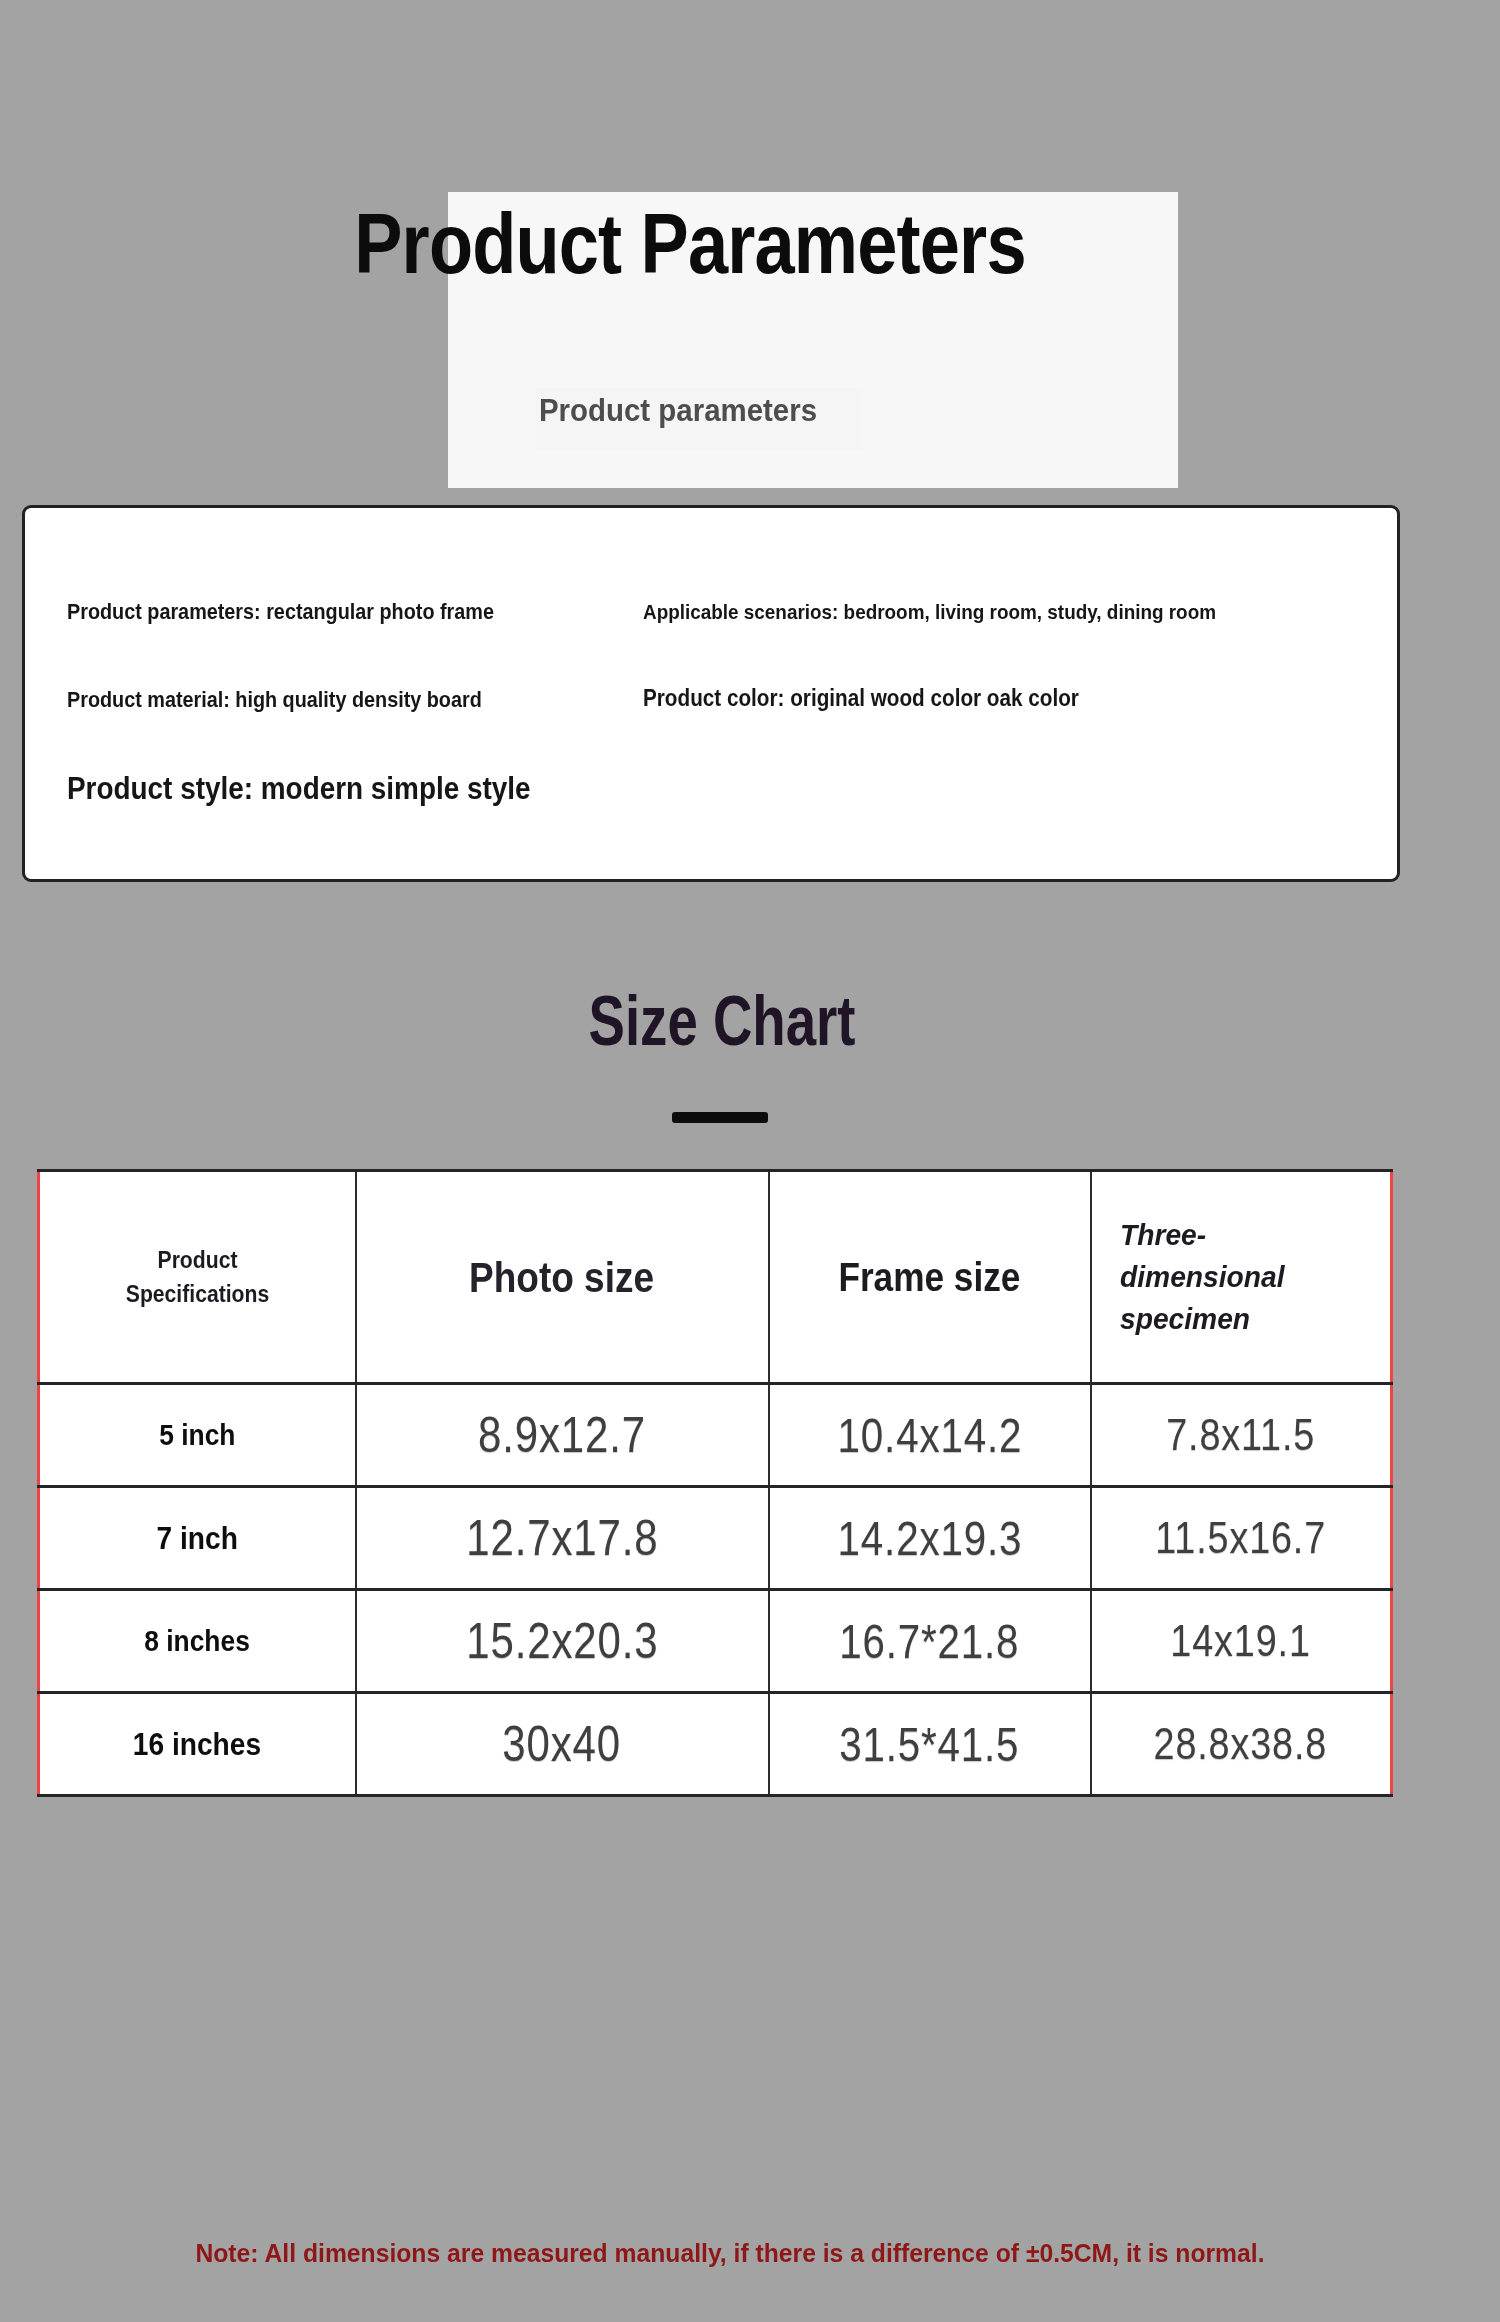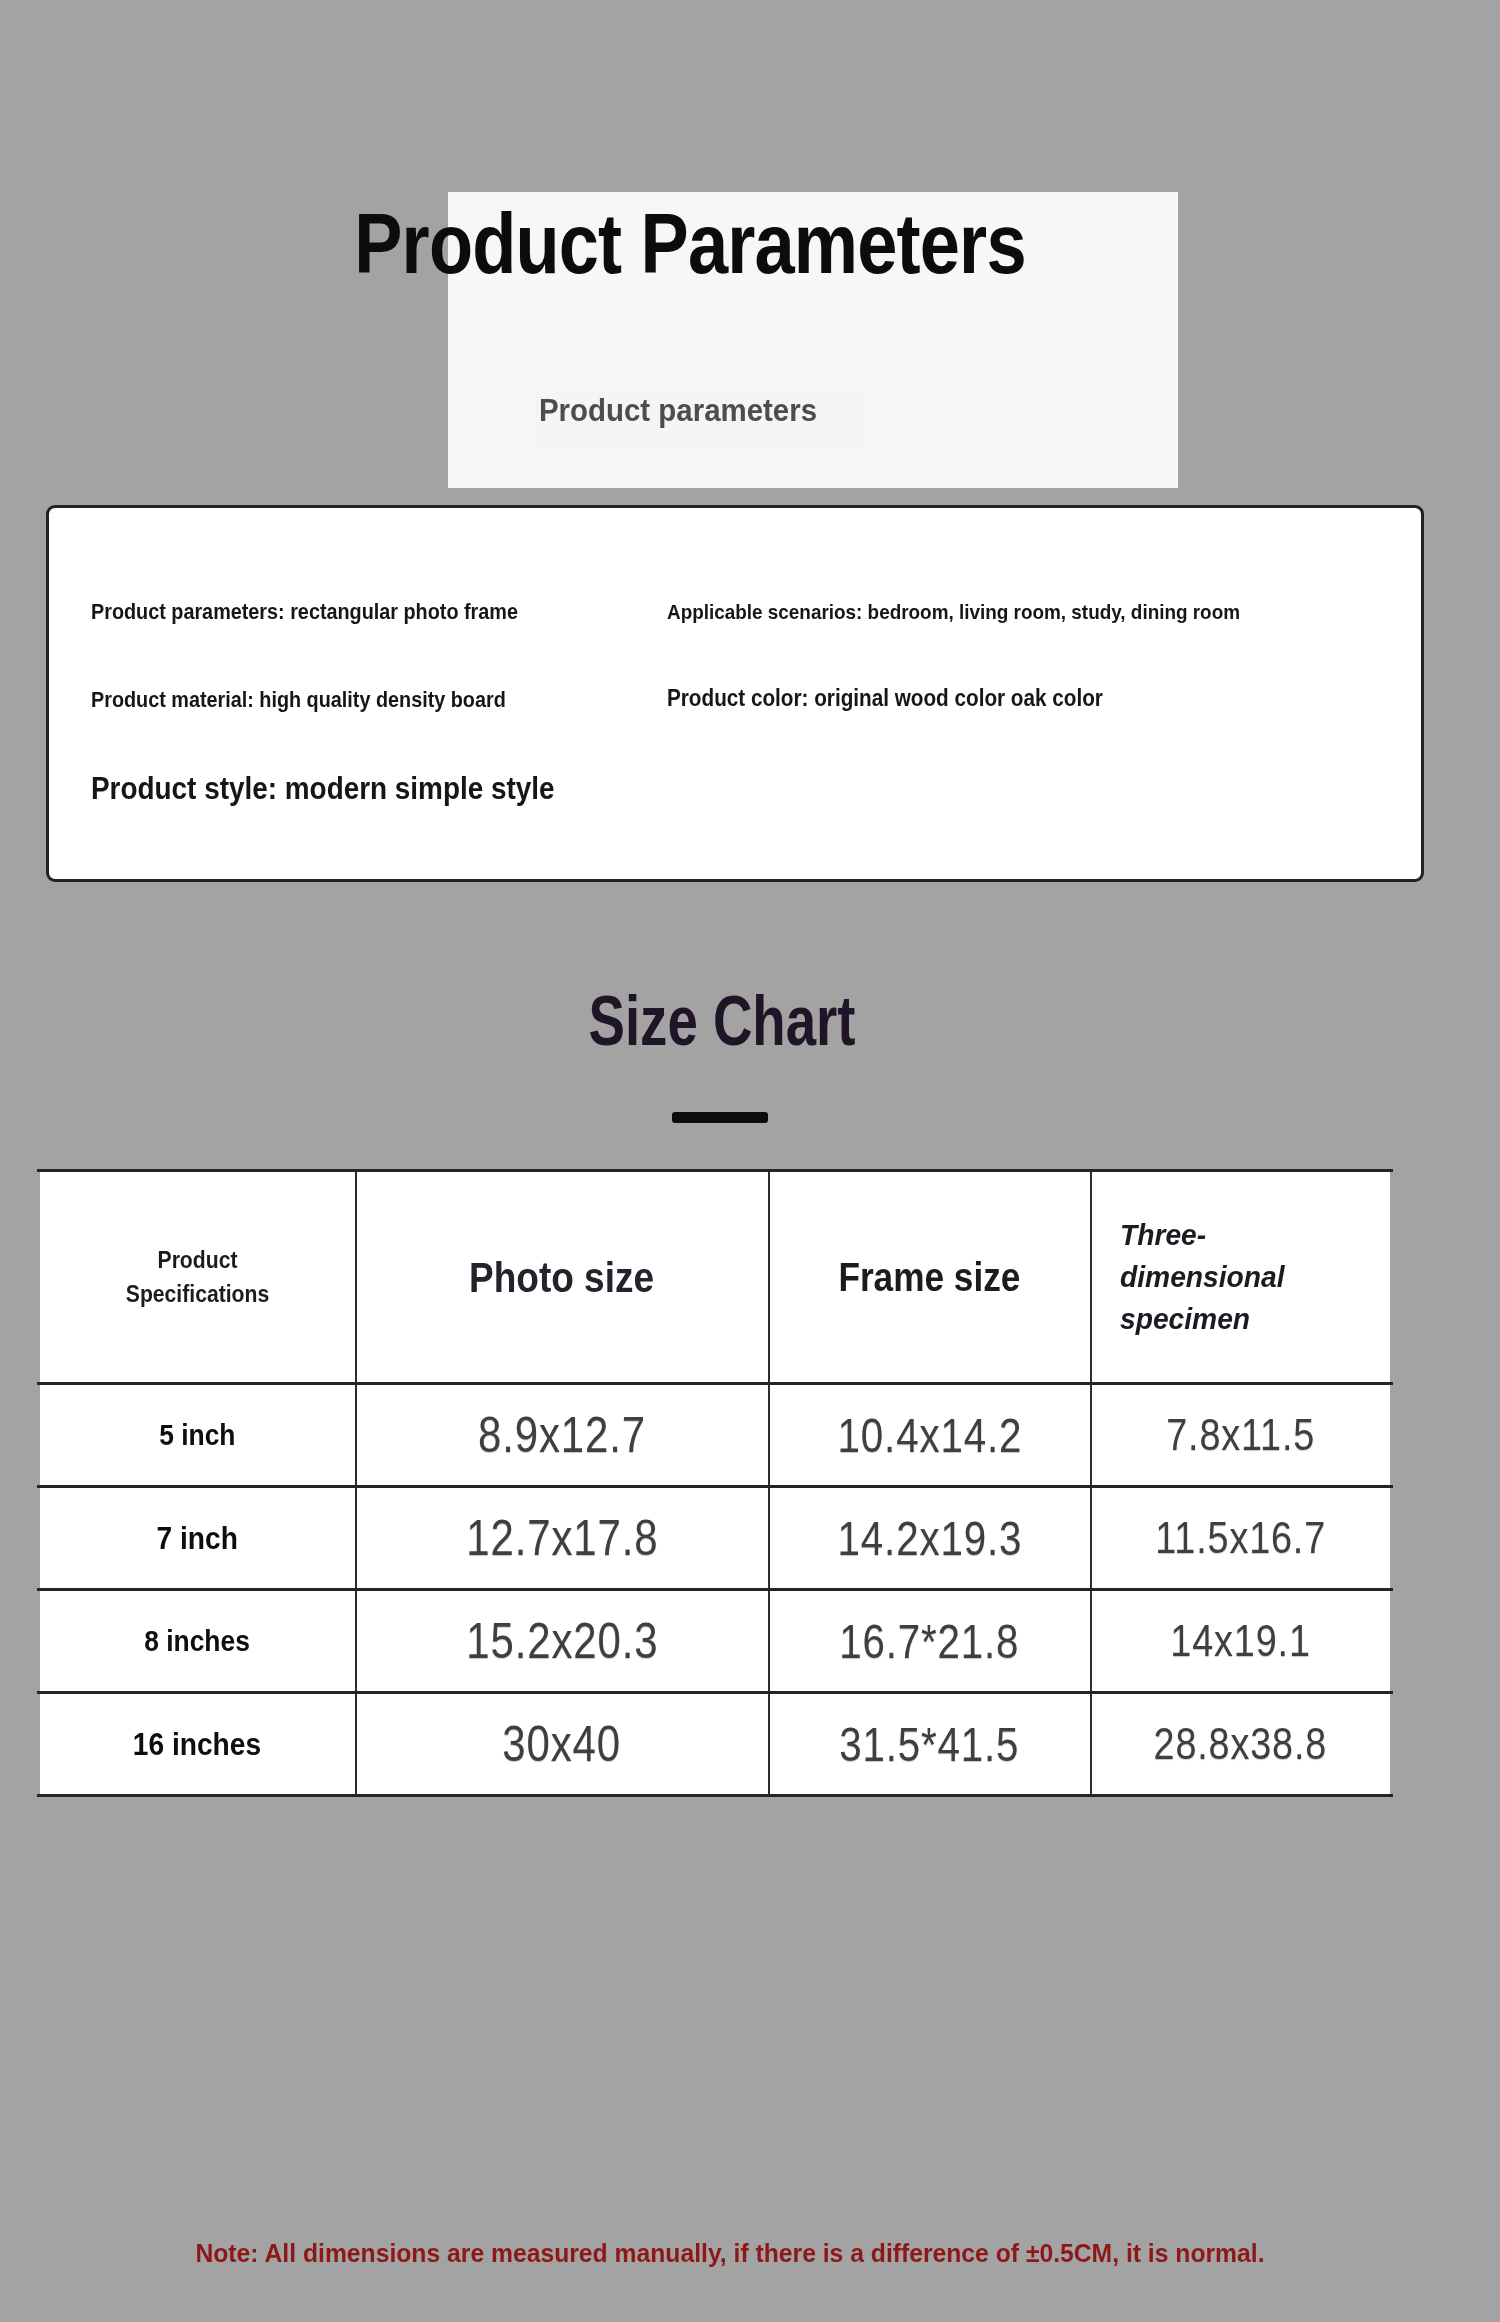--- a/index.html
+++ b/index.html
@@ -20,21 +20,21 @@
   }
   .page-subtitle{
     position:absolute;left:0;top:392px;width:1356px;margin:0;
     text-align:center;font-size:32px;font-weight:600;color:#4d4d4d;
     transform:scaleX(.92);transform-origin:center;white-space:nowrap;
   }
 
   
   .params-box{
     position:absolute;left:22px;top:505px;width:1372px;height:371px;
-    border:3px solid #222;border-radius:9px;background:#fff;margin-left:24px;
+    border:3px solid #222;border-radius:9px;background:#fff;
   }
   .param{position:absolute;margin:0;font-weight:700;color:#161616;
     transform:scaleX(.9);transform-origin:left center;white-space:nowrap;line-height:1.1;}
   .param-shape   {left:42px; top:92px;  font-size:22px;}
   .param-material{left:42px; top:180px; font-size:22px;}
   .param-style   {left:42px; top:264px; font-size:31px;}
   .param-scenarios{left:618px; top:92px;  font-size:21px;}
   .param-color    {left:618px; top:178px; font-size:23px;}
 
   
@@ -45,21 +45,21 @@
   }
   .size-chart-underline{
     position:absolute;left:672px;top:1112px;width:96px;height:11px;
     background:#0c0c0c;border-radius:3px;
   }
 
   
   .size-table{
     position:absolute;left:37px;top:1169px;width:1353px;
     border-collapse:collapse;table-layout:fixed;background:#fff;
-    border:3px solid #a3a3a3;
+    border:3px solid #ef4444;
   }
   .size-table col.col-1{width:317px;}
   .size-table col.col-2{width:413px;}
   .size-table col.col-3{width:322px;}
   .size-table col.col-4{width:301px;}
   .size-table th,.size-table td{
     border-left:2px solid #2c2c2c;border-right:2px solid #2c2c2c;
     border-top:3px solid #252525;border-bottom:3px solid #252525;
     padding:0;text-align:center;vertical-align:middle;background:#fff;
   }

